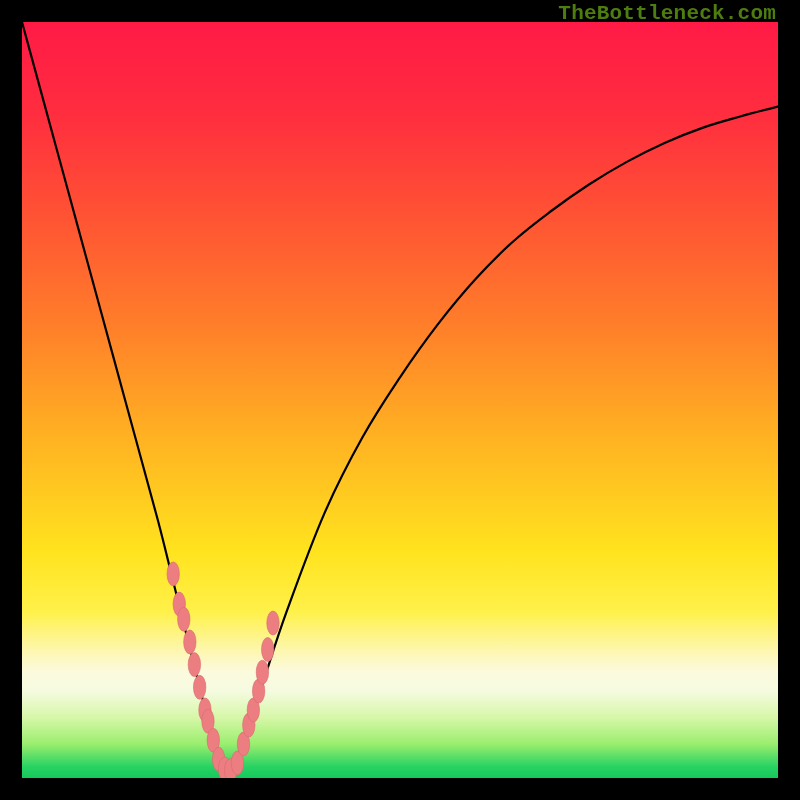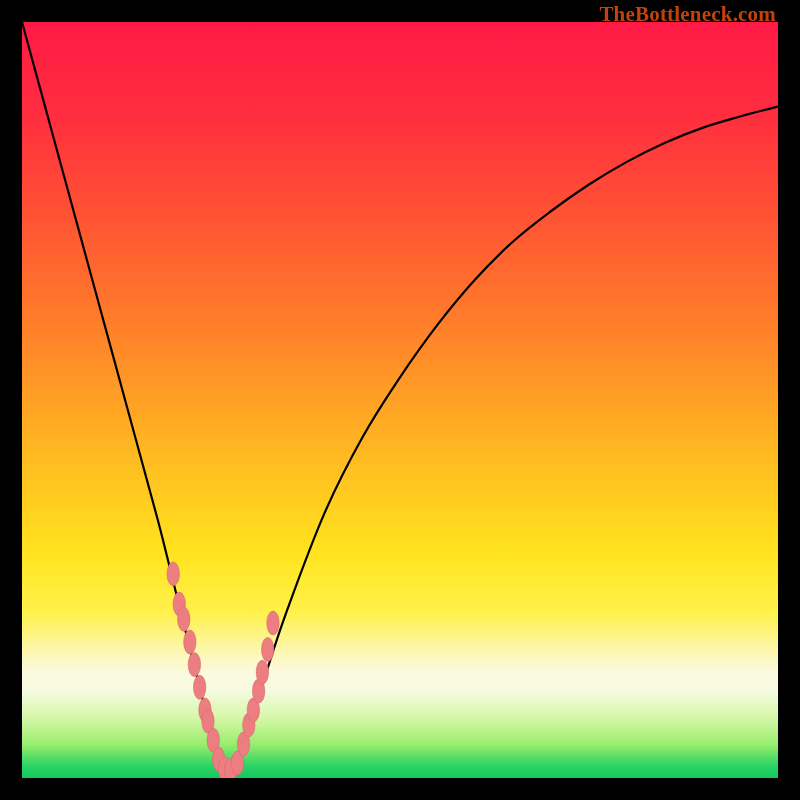--- a/index.html
+++ b/index.html
@@ -22,24 +22,24 @@
     position: absolute;
     left: 0;
     top: 0;
     width: 756px;
     height: 756px;
   }
   .watermark {
     position: absolute;
     top: 2px;
     right: 24px;
-    font-family: Liberation Serif, serif;
+    font-family: Liberation Mono, monospace;
     font-size: 21px;
     font-weight: 600;
-    color: #c2410c;
+    color: #4d7c0f;
     letter-spacing: 0.2px;
   }
 </style>
 </head>
 <body>
 
 <div class="frame">
   <svg class="plot" viewBox="0 0 756 756" preserveAspectRatio="none">
     <defs>
       <linearGradient id="bg-grad" x1="0" y1="0" x2="0" y2="1">

